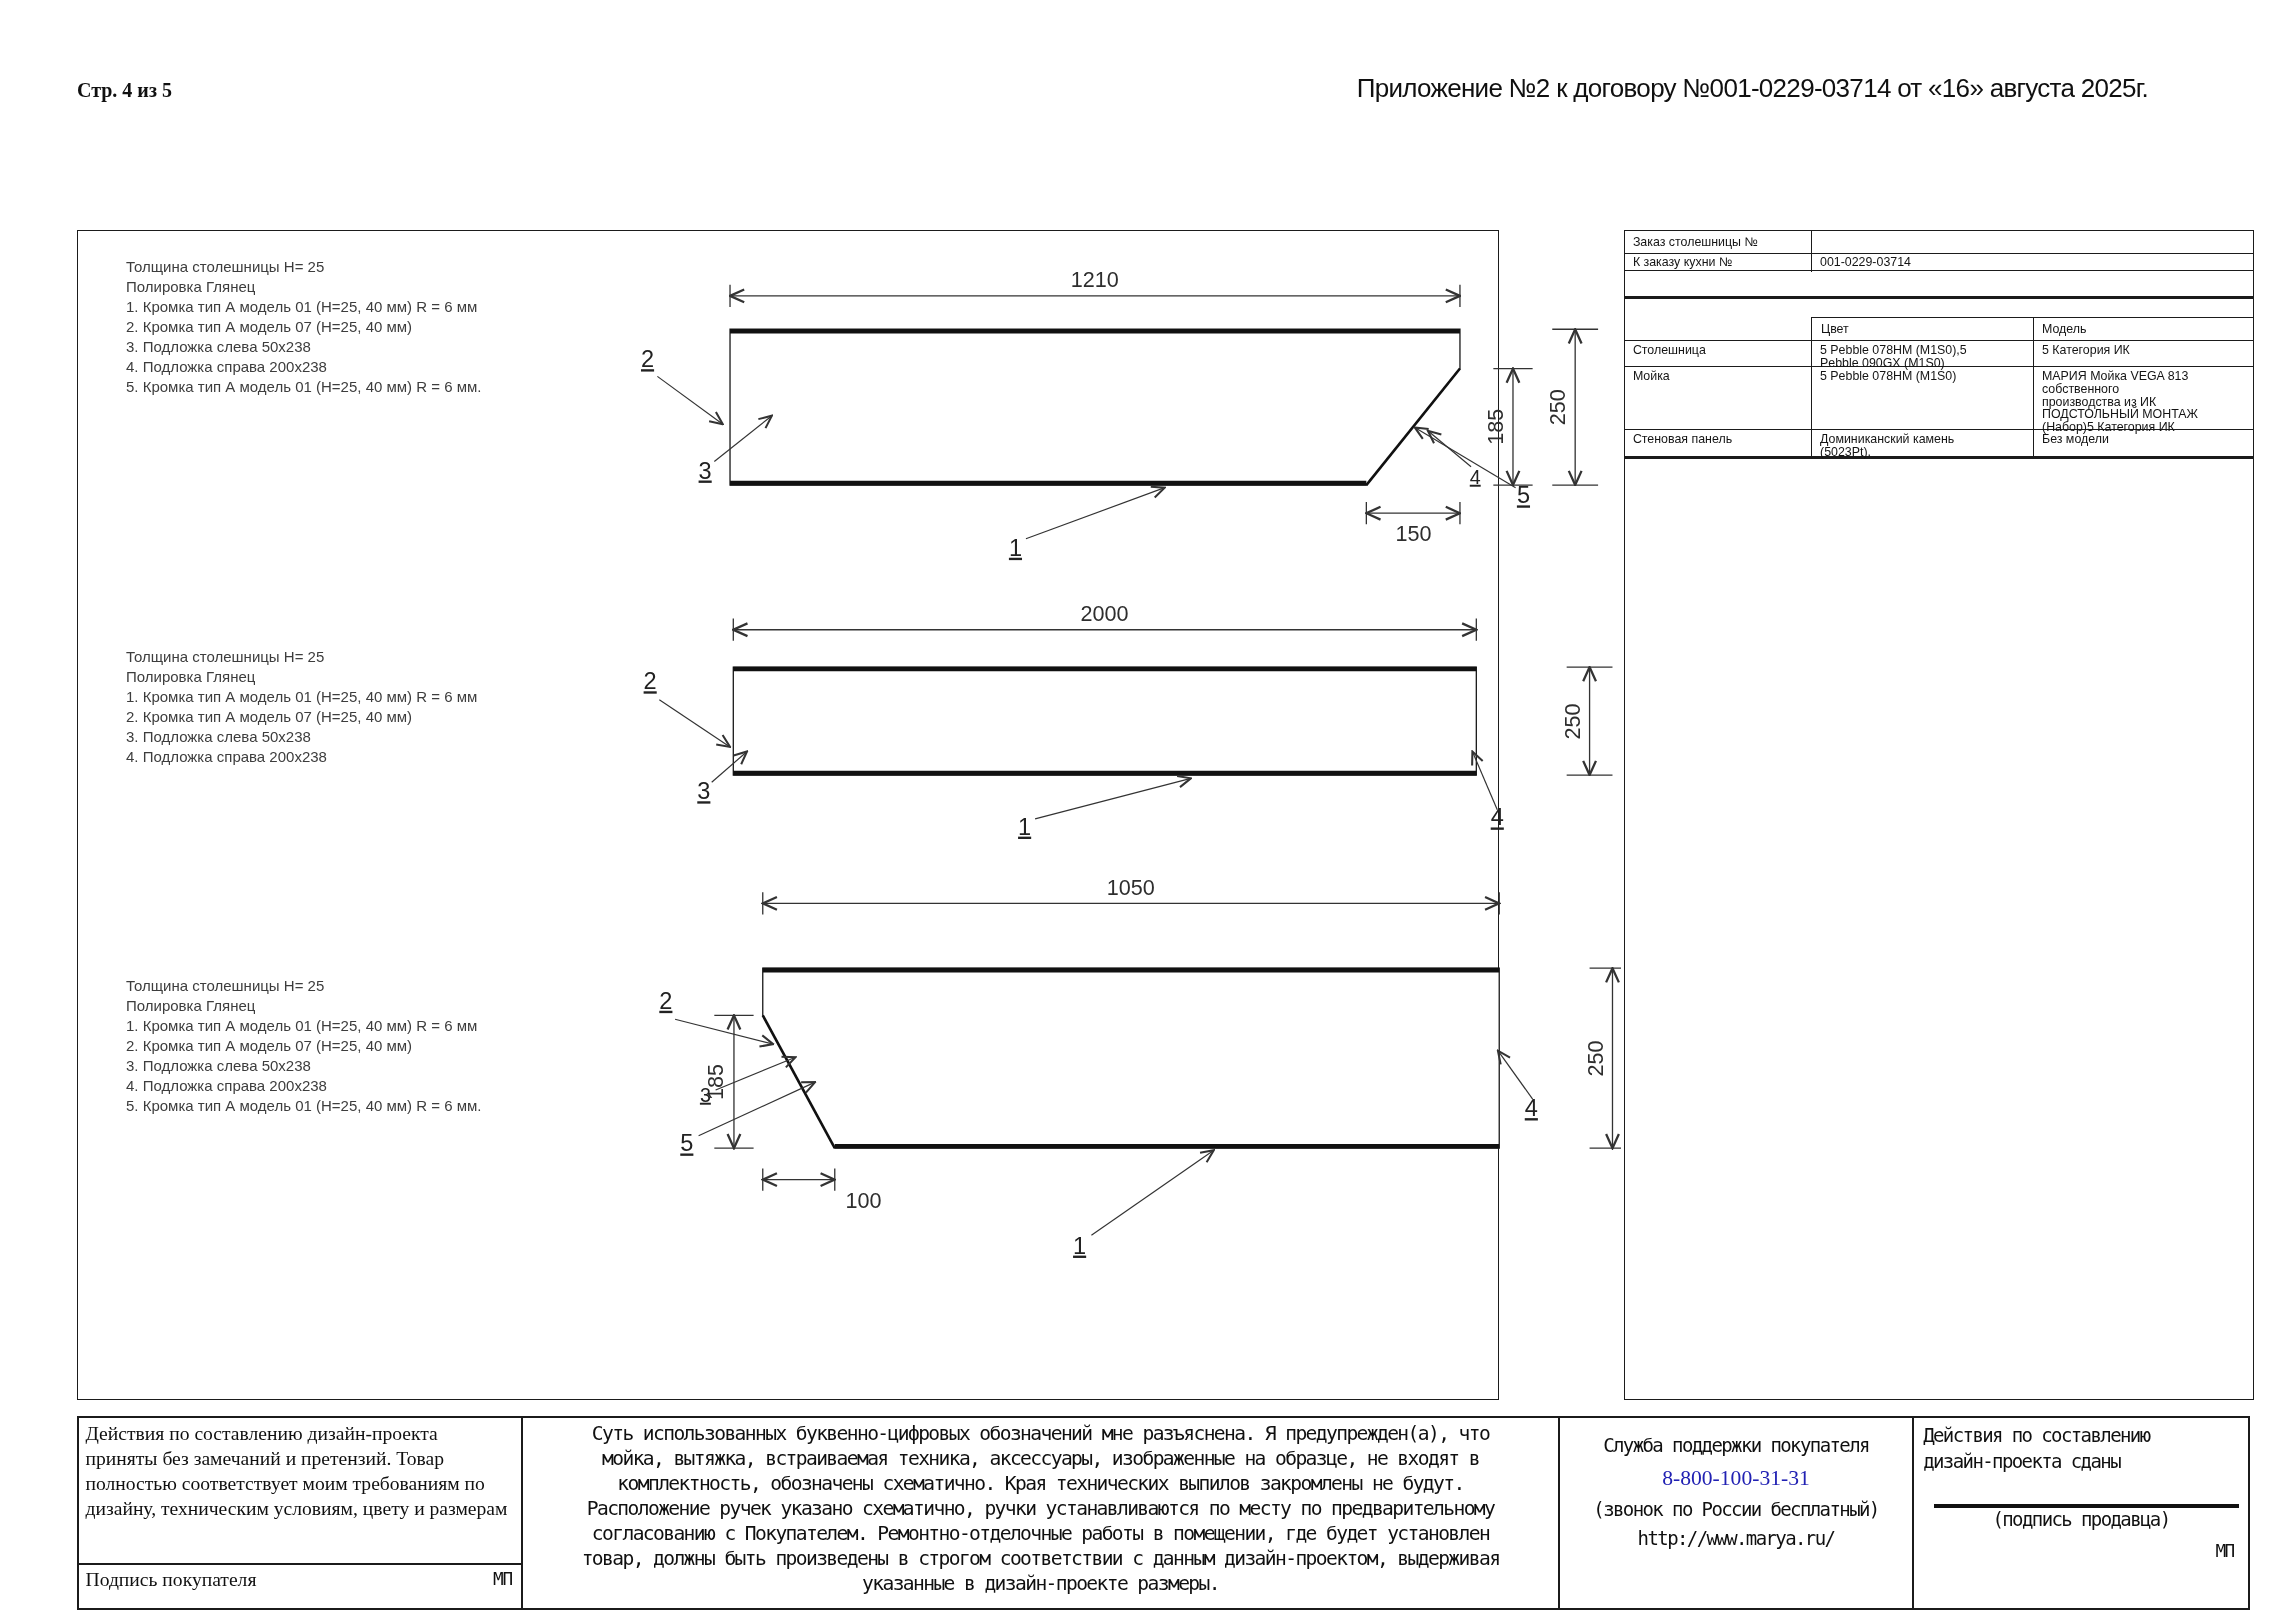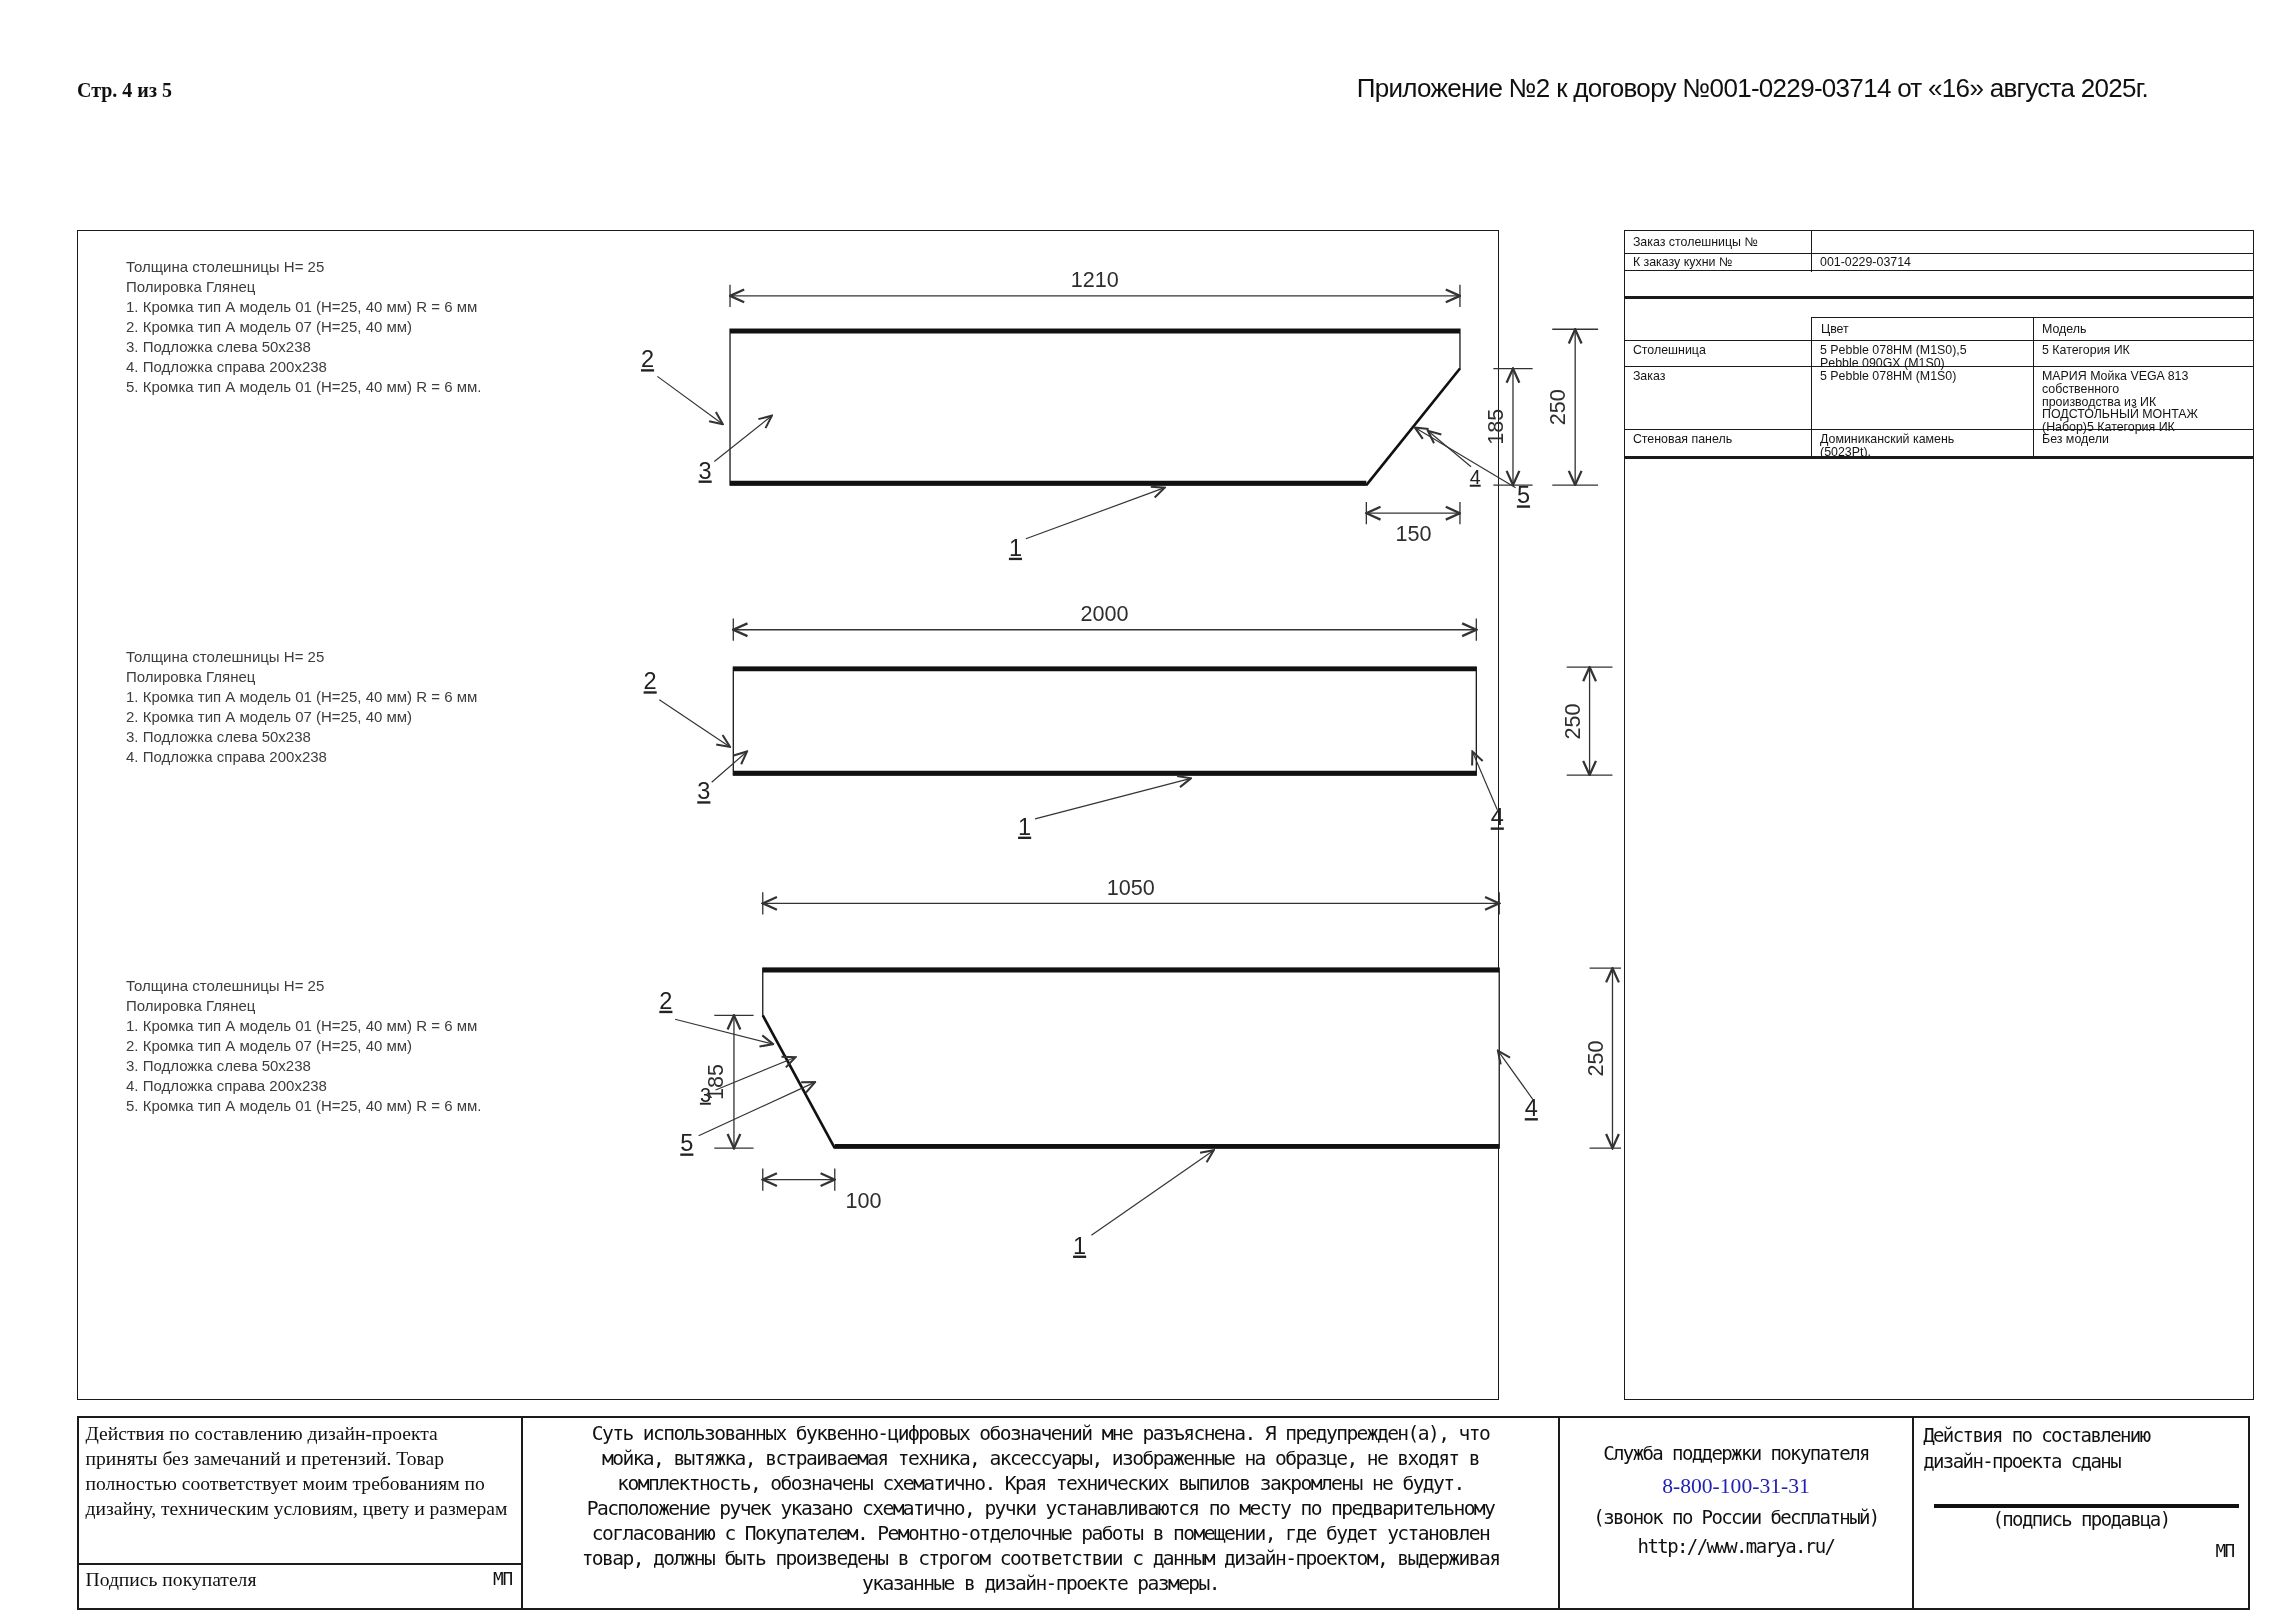--- a/index.html
+++ b/index.html
@@ -31,21 +31,21 @@
   .op-text{position:absolute;font-size:12.4px;line-height:12.8px;color:#141414;white-space:pre-line;}
 
   
   .ft{position:absolute;left:77px;top:1416px;width:2172px;height:170px;border-collapse:collapse;table-layout:fixed;background:#fff;}
   .ft td{border:2px solid #1b1b1b;vertical-align:top;padding:0;}
   .mono{font-family:"DejaVu Sans Mono",monospace;letter-spacing:-1.6px;}
   .acceptance{font-family:"Liberation Serif",serif;font-size:19.6px;line-height:25px;color:#101010;padding:2.6px 6.5px;height:145px;box-sizing:border-box;}
   .sign-row{border-top:2px solid #1b1b1b;display:flex;justify-content:space-between;align-items:flex-start;padding:3.9px 9.2px 0 6.5px;font-family:"Liberation Serif",serif;font-size:19.6px;height:39px;}
   .sign-row .mp{font-family:"DejaVu Sans Mono",monospace;letter-spacing:-1.3px;font-size:17.7px;}
   .disclaimer{font-size:19.6px;line-height:25px;padding:3.3px 10.5px;white-space:pre-line;color:#101010;text-align:center;}
-  .support{text-align:center;padding-top:24px;color:#101010;}
+  .support{text-align:center;padding-top:16px;color:#101010;}
   .support .l1{font-size:19px;}
   .support .phone{font-family:"Liberation Serif",serif;letter-spacing:0;font-size:21.6px;color:#2121b3;margin-top:10px;}
   .support .l3{font-size:19px;margin-top:6.5px;}
   .support .l4{font-size:19px;margin-top:7.9px;}
   .handover{font-size:19px;line-height:25.5px;padding:5.2px 9.2px 0 9.2px;white-space:pre-line;color:#101010;}
   .sig-line{height:3.9px;background:#111;margin:30px 9.2px 0 19.6px;}
   .seller-sign{text-align:center;font-size:19px;margin-top:0;}
   .seller-mp{text-align:right;font-size:17.7px;padding-right:14.4px;margin-top:10.5px;}
 </style>
 </head>
@@ -186,21 +186,21 @@
   <div class="op-text" style="left:7.9px;top:25px">К заказу кухни №</div>
   <div class="op-text" style="left:195px;top:25px">001-0229-03714</div>
   <div class="op-text" style="left:196px;top:92px">Цвет</div>
   <div class="op-text" style="left:417px;top:92px">Модель</div>
 
   <div class="op-text" style="left:7.9px;top:113px">Столешница</div>
   <div class="op-text" style="left:195px;top:113px;width:206px">5 Pebble 078HM (M1S0),5
 Pebble 090GX (M1S0)</div>
   <div class="op-text" style="left:417px;top:113px;width:207px">5 Категория ИК</div>
 
-  <div class="op-text" style="left:7.9px;top:139px">Заказ</div>
+  <div class="op-text" style="left:7.9px;top:139px">Мойка</div>
   <div class="op-text" style="left:195px;top:139px;width:206px">5 Pebble 078HM (M1S0)</div>
   <div class="op-text" style="left:417px;top:139px;width:207px">МАРИЯ Мойка VEGA 813
 собственного
 производства из ИК
 ПОДСТОЛЬНЫЙ МОНТАЖ
 (Набор)5 Категория ИК</div>
 
   <div class="op-text" style="left:7.9px;top:202px">Стеновая панель</div>
   <div class="op-text" style="left:195px;top:202px;width:206px">Доминиканский камень
 (5023Pt),</div>

